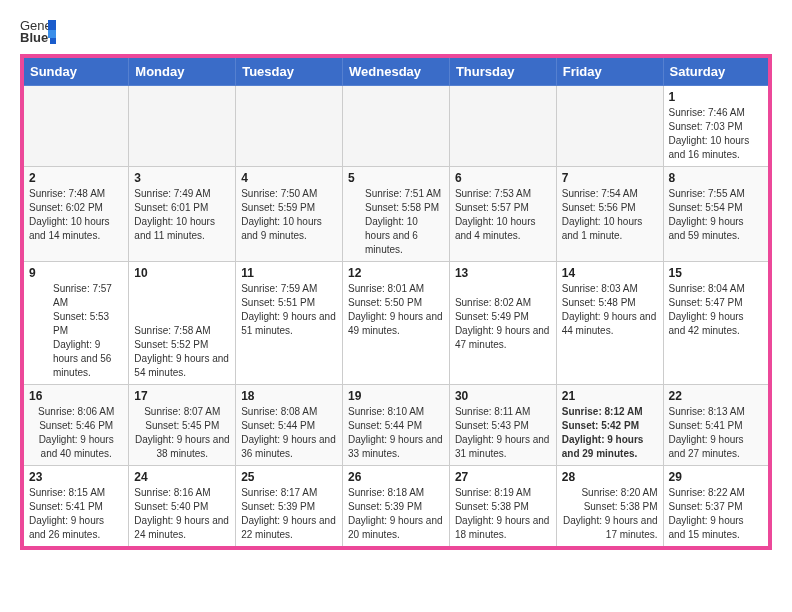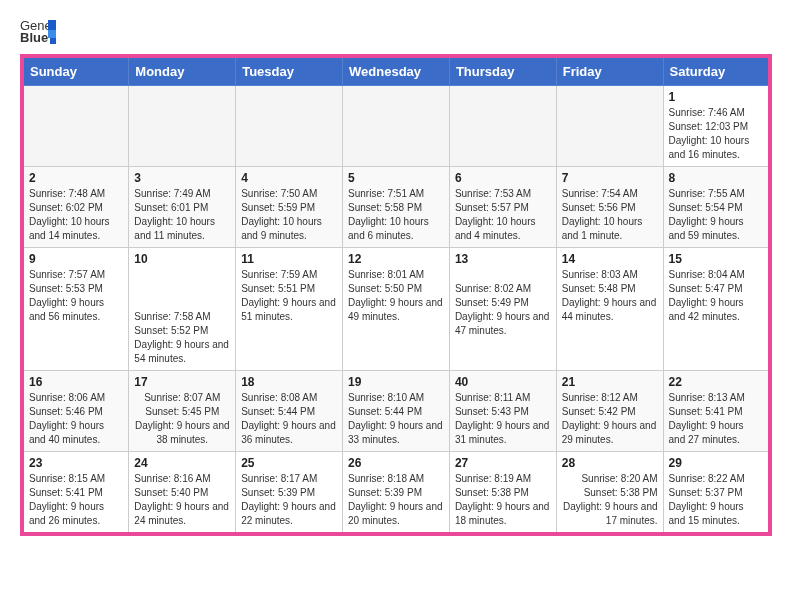--- a/index.html
+++ b/index.html
@@ -116,21 +116,21 @@
     <tr class="row-odd">
           <td class="empty"></td>
           <td class="empty"></td>
           <td class="empty"></td>
           <td class="empty"></td>
           <td class="empty"></td>
           <td class="empty"></td>
           <td>
             <span class="day-number">1</span>
             <div class="day-info" style="white-space: pre-line;">Sunrise: 7:46 AM
-Sunset: 12:03 PM
+Sunset: 7:03 PM
 Daylight: 10 hours and 16 minutes.</div>
           </td>
         </tr>
         <tr class="row-even">
           <td>
             <span class="day-number">2</span>
             <div class="day-info" style="white-space: pre-line;">Sunrise: 7:48 AM
 Sunset: 6:02 PM
 Daylight: 10 hours and 14 minutes.</div>
           </td>
@@ -141,21 +141,21 @@
 Daylight: 10 hours and 11 minutes.</div>
           </td>
           <td>
             <span class="day-number">4</span>
             <div class="day-info" style="white-space: pre-line;">Sunrise: 7:50 AM
 Sunset: 5:59 PM
 Daylight: 10 hours and 9 minutes.</div>
           </td>
           <td>
             <span class="day-number">5</span>
-            <div class="day-info" style="white-space: pre-line;">Sunrise: 7:51 AM
+            <div class="day-info" style="white-space: pre-line; margin-left: 17px;">Sunrise: 7:51 AM
 Sunset: 5:58 PM
 Daylight: 10 hours and 6 minutes.</div>
           </td>
           <td>
             <span class="day-number">6</span>
             <div class="day-info" style="white-space: pre-line;">Sunrise: 7:53 AM
 Sunset: 5:57 PM
 Daylight: 10 hours and 4 minutes.</div>
           </td>
           <td>
@@ -167,21 +167,21 @@
           <td>
             <span class="day-number">8</span>
             <div class="day-info" style="white-space: pre-line;">Sunrise: 7:55 AM
 Sunset: 5:54 PM
 Daylight: 9 hours and 59 minutes.</div>
           </td>
         </tr>
         <tr class="row-odd">
           <td>
             <span class="day-number">9</span>
-            <div class="day-info" style="white-space: pre-line;">Sunrise: 7:57 AM
+            <div class="day-info" style="white-space: pre-line; margin-left: 24px;">Sunrise: 7:57 AM
 Sunset: 5:53 PM
 Daylight: 9 hours and 56 minutes.</div>
           </td>
           <td>
             <span class="day-number">10</span>
             <div class="day-info" style="white-space: pre-line; margin-top: 44px;">Sunrise: 7:58 AM
 Sunset: 5:52 PM
 Daylight: 9 hours and 54 minutes.</div>
           </td>
           <td>
@@ -211,21 +211,21 @@
           <td>
             <span class="day-number">15</span>
             <div class="day-info" style="white-space: pre-line;">Sunrise: 8:04 AM
 Sunset: 5:47 PM
 Daylight: 9 hours and 42 minutes.</div>
           </td>
         </tr>
         <tr class="row-even">
           <td>
             <span class="day-number">16</span>
-            <div class="day-info" style="white-space: pre-line;">Sunrise: 8:06 AM
+            <div class="day-info" style="white-space: pre-line; text-align: center;">Sunrise: 8:06 AM
 Sunset: 5:46 PM
 Daylight: 9 hours and 40 minutes.</div>
           </td>
           <td>
             <span class="day-number">17</span>
             <div class="day-info" style="white-space: pre-line; text-align: center;">Sunrise: 8:07 AM
 Sunset: 5:45 PM
 Daylight: 9 hours and 38 minutes.</div>
           </td>
           <td>
@@ -234,28 +234,28 @@
 Sunset: 5:44 PM
 Daylight: 9 hours and 36 minutes.</div>
           </td>
           <td>
             <span class="day-number">19</span>
             <div class="day-info" style="white-space: pre-line;">Sunrise: 8:10 AM
 Sunset: 5:44 PM
 Daylight: 9 hours and 33 minutes.</div>
           </td>
           <td>
-            <span class="day-number">40</span>
+            <span class="day-number">30</span>
             <div class="day-info" style="white-space: pre-line;">Sunrise: 8:11 AM
 Sunset: 5:43 PM
 Daylight: 9 hours and 31 minutes.</div>
           </td>
           <td>
             <span class="day-number">21</span>
-            <div class="day-info" style="white-space: pre-line;">Sunrise: 8:12 AM
+            <div class="day-info" style="white-space: pre-line; font-weight: bold;">Sunrise: 8:12 AM
 Sunset: 5:42 PM
 Daylight: 9 hours and 29 minutes.</div>
           </td>
           <td>
             <span class="day-number">22</span>
             <div class="day-info" style="white-space: pre-line;">Sunrise: 8:13 AM
 Sunset: 5:41 PM
 Daylight: 9 hours and 27 minutes.</div>
           </td>
         </tr>

